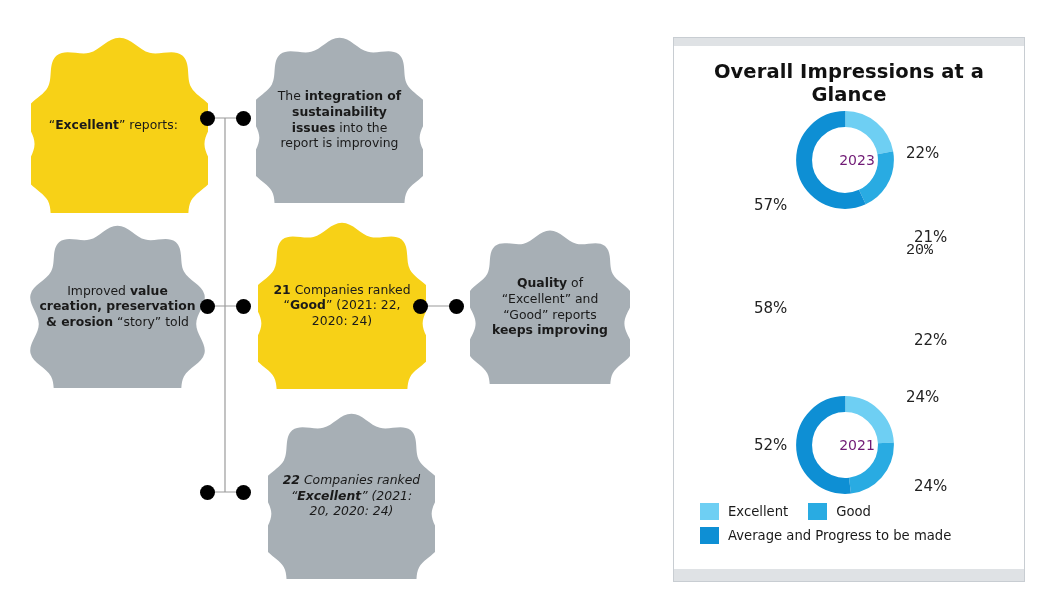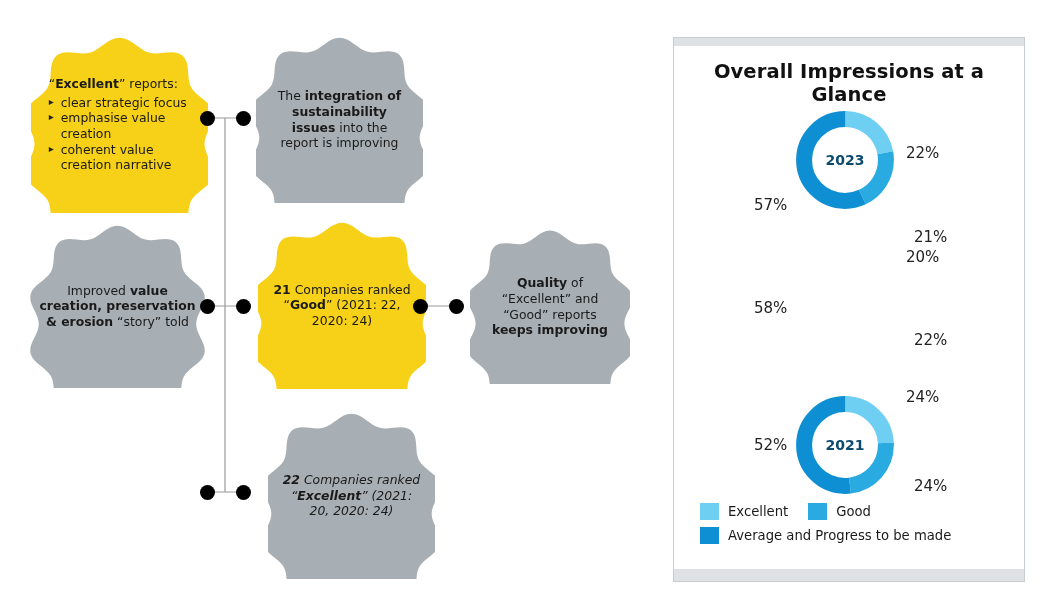--- a/index.html
+++ b/index.html
@@ -43,23 +43,23 @@
   }
   #panel .bar-top{position:absolute;left:0;top:0;width:100%;height:8px;background:#dfe2e5;}
   #panel .bar-bottom{position:absolute;left:0;bottom:0;width:100%;height:12px;background:#dfe2e5;}
   #chart-title{
     position:absolute;left:0;top:22px;width:100%;text-align:center;
     font-size:19.5px;font-weight:bold;color:#111;letter-spacing:.1px;
   }
   .donut{position:absolute;}
   .donut .ring{position:absolute;left:0;top:0;}
   .donut .center-lbl{
-    position:absolute;left:0;top:0;width:100%;height:100%;
+    position:absolute;left:12px;top:0;width:100%;height:100%;
     display:flex;align-items:center;justify-content:center;
-    font-size:14px;font-weight:bold;color:#0c4a6e;
+    font-size:14px;font-weight:normal;color:#701a75;
   }
   .pct{position:absolute;font-size:15px;color:#222;white-space:nowrap;}
 
   #legend{position:absolute;left:26px;bottom:30px;width:310px;}
   .legend-row{display:flex;align-items:center;margin-bottom:7px;}
   .legend-item{display:flex;align-items:center;margin-right:20px;}
   .swatch{width:19px;height:17px;margin-right:9px;flex:none;}
   .legend-label{font-size:13.2px;color:#1a1a1a;white-space:nowrap;}
 </style>
 </head>
@@ -79,25 +79,20 @@
       <line x1="420" y1="306" x2="456" y2="306" stroke="#9a9a9a" stroke-width="1.2"></line>
     </svg>
 
     <div class="node" style="left:31px;top:36px;width:177px;height:177px;">
       <svg class="shape" viewBox="0 0 200 200">
         <path fill="#F7D117" d="M100 2c13 0 22 14 34 17c12 3 27-5 37 3c10 9 4 25 10 36c6 11 22 16 25 28c3 12-10 23-10 36c0 13 13 24 10 36c-3 12-19 17-25 28c-6 11 0 27-10 36c-10 8-25 0-37 3c-12 3-21 17-34 17c-13 0-22-14-34-17c-12-3-27 5-37-3c-10-9-4-25-10-36c-6-11-22-16-25-28c-3-12 10-23 10-36c0-13-13-24-10-36c3-12 19-17 25-28c6-11 0-27 10-36c10-8 25 0 37-3c12-3 21-17 34-17z"></path>
       </svg>
       <div class="txt">
         <div class="inner" style="width:80%;">
           <div class="lead">“<b>Excellent</b>” reports:</div>
-          <ul class="bullets">
-            <li>clear strategic focus</li>
-            <li>emphasise value creation</li>
-            <li>coherent value creation narrative</li>
-          </ul>
         </div>
       </div>
     </div>
 
     <div class="node" style="left:256px;top:36px;width:167px;height:167px;">
       <svg class="shape" viewBox="0 0 200 200">
         <path fill="#A7AFB5" d="M100 2c13 0 22 14 34 17c12 3 27-5 37 3c10 9 4 25 10 36c6 11 22 16 25 28c3 12-10 23-10 36c0 13 13 24 10 36c-3 12-19 17-25 28c-6 11 0 27-10 36c-10 8-25 0-37 3c-12 3-21 17-34 17c-13 0-22-14-34-17c-12-3-27 5-37-3c-10-9-4-25-10-36c-6-11-22-16-25-28c-3-12 10-23 10-36c0-13-13-24-10-36c3-12 19-17 25-28c6-11 0-27 10-36c10-8 25 0 37-3c12-3 21-17 34-17z"></path>
       </svg>
       <div class="txt">
         <div class="inner" style="width:82%;">
@@ -173,21 +168,21 @@
         <circle cx="21" cy="21" r="15.915" fill="transparent" stroke="#29ABE2" stroke-width="6.2" stroke-dasharray="21 79" stroke-dashoffset="3"></circle>
         <circle cx="21" cy="21" r="15.915" fill="transparent" stroke="#0E8FD4" stroke-width="6.2" stroke-dasharray="57 43" stroke-dashoffset="82"></circle>
       </svg>
       <div class="center-lbl">2023</div>
     </div>
     <div class="pct" style="left:80px;top:158px;">57%</div>
     <div class="pct" style="left:232px;top:106px;">22%</div>
     <div class="pct" style="left:240px;top:190px;">21%</div>
 
     <div class="pct" style="left:80px;top:261px;">58%</div>
-    <div class="pct" style="left:232px;top:210px;">20%</div>
+    <div class="pct" style="left:232px;top:204px;font-family:Liberation Mono, monospace;">20%</div>
     <div class="pct" style="left:240px;top:293px;">22%</div>
 
     <div class="donut" style="left:117px;top:353px;width:108px;height:108px;">
       <svg class="ring" width="108" height="108" viewBox="0 0 42 42">
         <circle cx="21" cy="21" r="15.915" fill="transparent" stroke="#6ECFF3" stroke-width="6.2" stroke-dasharray="24 76" stroke-dashoffset="25"></circle>
         <circle cx="21" cy="21" r="15.915" fill="transparent" stroke="#29ABE2" stroke-width="6.2" stroke-dasharray="24 76" stroke-dashoffset="1"></circle>
         <circle cx="21" cy="21" r="15.915" fill="transparent" stroke="#0E8FD4" stroke-width="6.2" stroke-dasharray="52 48" stroke-dashoffset="77"></circle>
       </svg>
       <div class="center-lbl">2021</div>
     </div>

